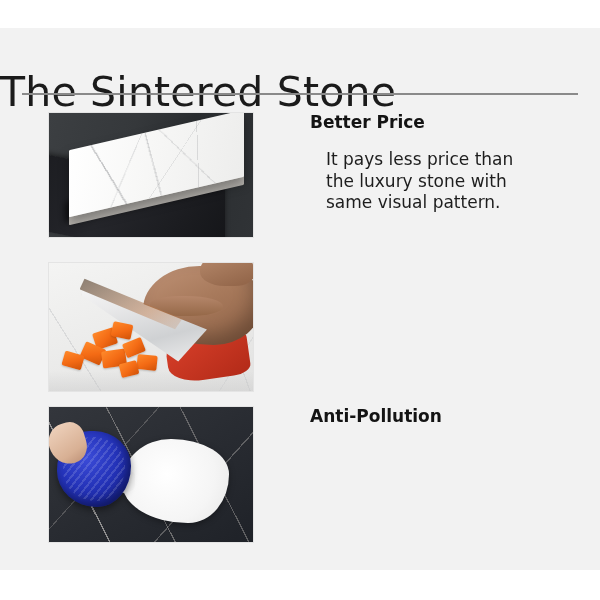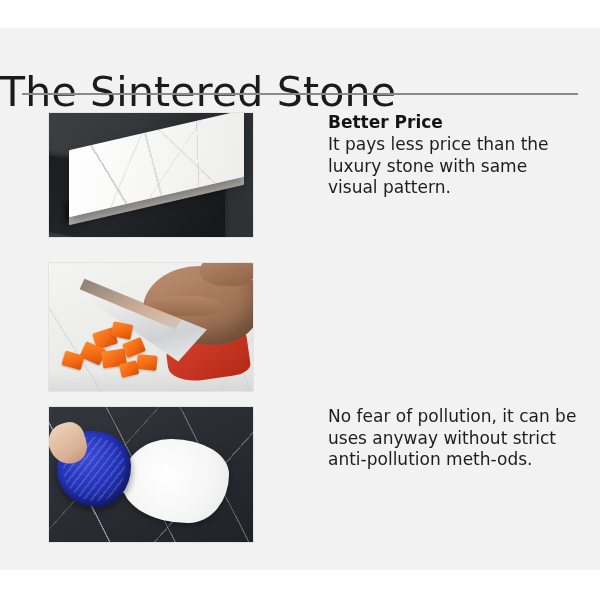--- a/index.html
+++ b/index.html
@@ -72,38 +72,38 @@
     border: 1px solid #e4e4e4;
     box-sizing: border-box;
     background: #2f2f2f;
   }
   #row-0 .thumb { height: 126px; }
   #row-1 .thumb { height: 130px; }
   #row-2 .thumb { height: 137px; }
 
   .text-col {
     position: absolute;
-    left: 280px;
+    left: 262px;
     top: 0;
     width: 252px;
   }
   .feature-heading {
     font-size: 17px;
     font-weight: bold;
     color: #141414;
     line-height: 21px;
     margin: 0 0 1px 0;
     white-space: nowrap;
   }
   .feature-body {
     font-size: 17px;
     font-weight: 400;
     color: #1d1d1d;
     line-height: 21.5px;
-    margin: 0;
+    margin: 16px;
   }
 
   
   .pic1-bg {
     position: absolute;
     inset: 0;
     background:
       linear-gradient(105deg, #3c3f42 0%, #35383b 38%, #2a2d30 62%, #303336 100%);
   }
   .pic1-counter {
@@ -377,17 +377,17 @@
   </div>
 
   <div class="feature-row" id="row-2">
     <div class="thumb">
       <div class="pic3-bg"></div>
       <div class="pic3-milk"></div>
       <div class="pic3-cloth"></div>
       <div class="pic3-fingers"></div>
     </div>
     <div class="text-col">
-      <p class="feature-body">No fear of pollution, it can be uses anyway without strict anti-pollution meth-ods.</p>
+      <p class="feature-heading">Anti-Pollution</p>
     </div>
   </div>
 
 </div>
 
 </body></html>

